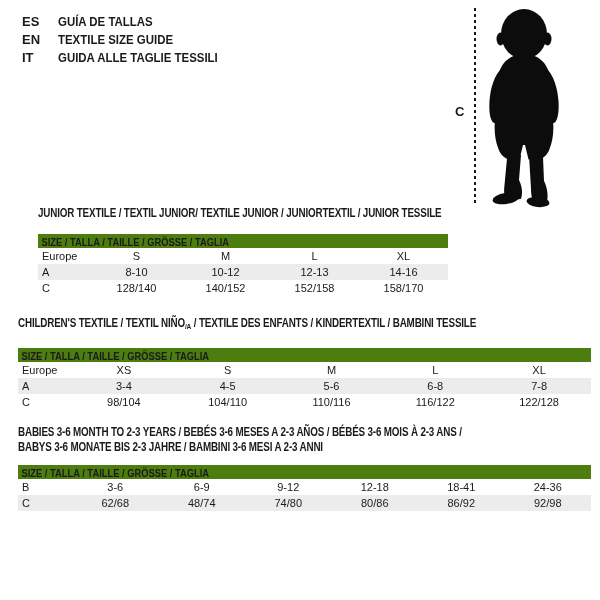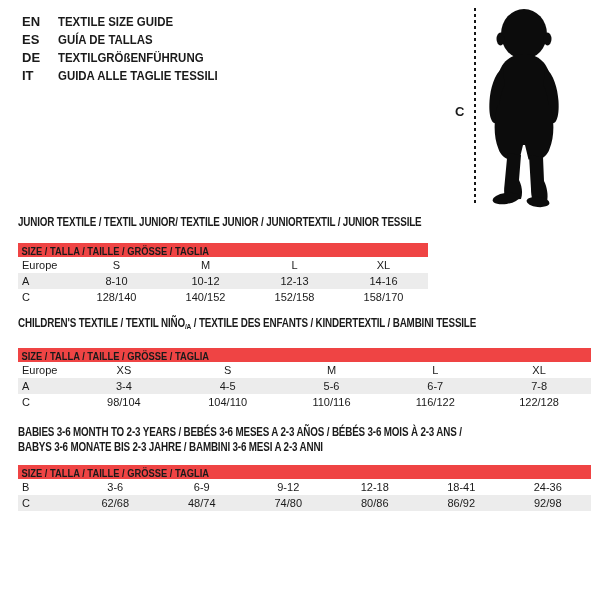--- a/index.html
+++ b/index.html
@@ -26,21 +26,21 @@
   .size-table { position:absolute; left:18px; }
   .tbl-title {
     font-weight:bold; font-size:12px; line-height:13px; letter-spacing:-0.2px;
     white-space:nowrap; transform:scaleX(0.82); transform-origin:0 0;
   }
   .tbl-title.two-line { line-height:15px; }
   .tbl-title .sub { font-size:8px; vertical-align:-2px; }
   .t1 .tbl-grid { margin-top:14px; width:410px; }
   .t2 .tbl-grid { margin-top:15px; width:573px; }
   .t3 .tbl-grid { margin-top:10px; width:573px; }
-  .tbl-head { height:14px; line-height:14px; background:#ef4444; overflow:hidden; }
+  .tbl-head { height:14px; line-height:14px; background:#4d7c0f; overflow:hidden; }
   .tbl-head .head-text {
     display:inline-block; padding-left:4px; font-size:11px; font-weight:bold;
     white-space:nowrap; transform:scaleX(0.85); transform-origin:0 50%;
   }
   .tbl-row { display:flex; height:16px; align-items:center; font-size:11px; }
   .tbl-row.alt { background:#ececec; }
   .cell { overflow:hidden; white-space:nowrap; }
   .cell.label { flex:0 0 54px; width:54px; padding-left:4px; box-sizing:border-box; }
   .cell.data { flex:1; text-align:center; }
 
@@ -51,30 +51,26 @@
     white-space:nowrap; transform:scaleX(0.82); transform-origin:0 50%;
   }
 </style>
 </head>
 <body>
 
 <div class="canvas">
 
   <div class="lang-block">
     <div class="lang-row">
-      <span class="lang-code">EN</span>
-      <span class="lang-text">TEXTILE SIZE GUIDE</span>
-    </div>
-    <div class="lang-row">
       <span class="lang-code">ES</span>
       <span class="lang-text">GUÍA DE TALLAS</span>
     </div>
     <div class="lang-row">
-      <span class="lang-code">DE</span>
-      <span class="lang-text">TEXTILGRÖßENFÜHRUNG</span>
+      <span class="lang-code">EN</span>
+      <span class="lang-text">TEXTILE SIZE GUIDE</span>
     </div>
     <div class="lang-row">
       <span class="lang-code">IT</span>
       <span class="lang-text">GUIDA ALLE TAGLIE TESSILI</span>
     </div>
   </div>
 
   <div class="height-line"></div>
   <div class="height-label">C</div>
   <svg class="baby-svg" viewBox="0 0 86 200" aria-hidden="true">
@@ -86,21 +82,21 @@
       <path d="M22 59 C13 67 9.5 80 8.5 93 C8 101 8.5 108 10.5 112 C12.5 117 18 116 18 110 C17.5 99 19 87 23.5 77 Z"></path>
       <path d="M64 59 C73 67 76.5 80 77.5 93 C78 101 77.5 108 75.5 112 C73.5 117 68 116 68 110 C68.5 99 67 87 62.5 77 Z"></path>
       <path d="M16.5 97 C12.5 113 12.5 129 17.5 141 C19.5 147 24 151 29 151.5 L38.5 151.5 L42 137 L44 137 L47.5 151.5 L57 151.5 C62 151 66.5 147 68.5 141 C73.5 129 73.5 113 69.5 97 Z"></path>
       <path d="M26.5 145 L23.5 177 C22.5 185 23.5 190 25.5 192 L40 191 C42 185 41 178 38 172 L40 147 Z"></path>
       <ellipse cx="25" cy="190.5" rx="13.5" ry="5.5" transform="rotate(-8 25 190.5)"></ellipse>
       <path d="M48 147 L50 181 C50 189 52 194 54 195 L66 194 C67.5 187 66 179 63 173 L62 149 Z"></path>
       <ellipse cx="57" cy="194" rx="11.5" ry="5" transform="rotate(6 57 194)"></ellipse>
     </g>
   </svg>
 
-  <section class="size-table t1" style="top:216px;">
+  <section class="size-table t1" style="top:207px;margin-left:20px;">
     <div class="tbl-title">JUNIOR TEXTILE / TEXTIL JUNIOR/ TEXTILE JUNIOR / JUNIORTEXTIL / JUNIOR TESSILE</div>
     <div class="tbl-grid">
       <div class="tbl-head">
         <span class="head-text">SIZE / TALLA / TAILLE / GRÖSSE / TAGLIA</span>
       </div>
       <div class="tbl-row">
         <span class="cell label">Europe</span>
         <span class="cell data">S</span>
         <span class="cell data">M</span>
         <span class="cell data">L</span>
@@ -135,21 +131,21 @@
         <span class="cell data">S</span>
         <span class="cell data">M</span>
         <span class="cell data">L</span>
         <span class="cell data">XL</span>
       </div>
       <div class="tbl-row alt">
         <span class="cell label">A</span>
         <span class="cell data">3-4</span>
         <span class="cell data">4-5</span>
         <span class="cell data">5-6</span>
-        <span class="cell data">6-7</span>
+        <span class="cell data">6-8</span>
         <span class="cell data">7-8</span>
       </div>
       <div class="tbl-row">
         <span class="cell label">C</span>
         <span class="cell data">98/104</span>
         <span class="cell data">104/110</span>
         <span class="cell data">110/116</span>
         <span class="cell data">116/122</span>
         <span class="cell data">122/128</span>
       </div>

